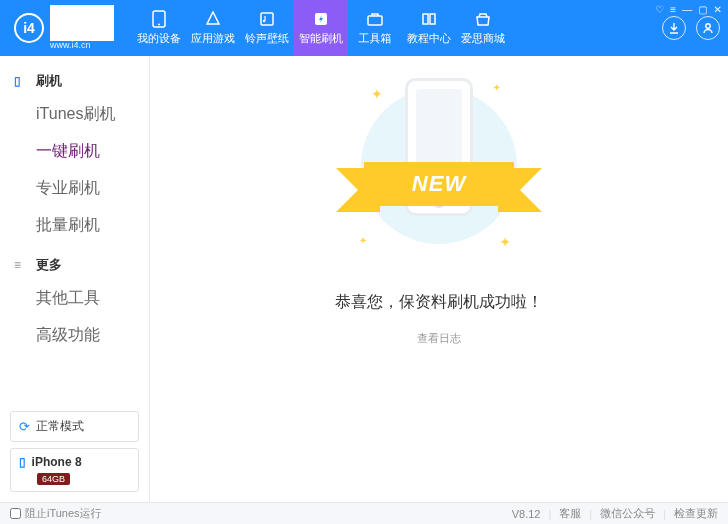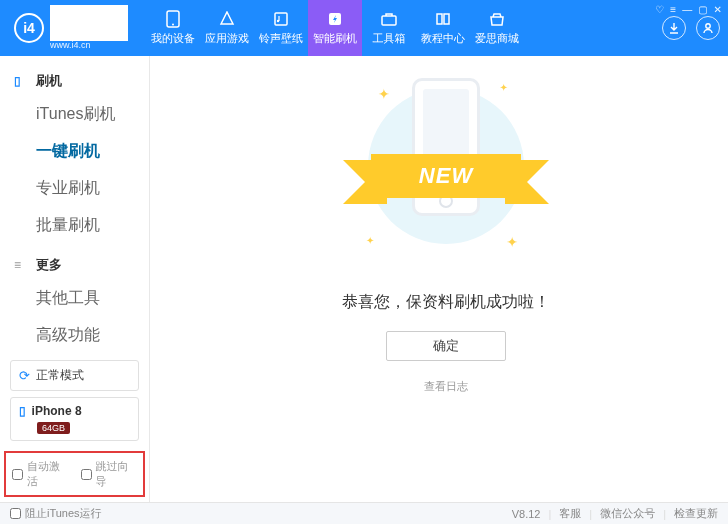--- a/index.html
+++ b/index.html
@@ -21,40 +21,40 @@
   .header-right { margin-left: auto; display: flex; gap: 10px; color: #fff; align-items: center; }
   .circle-btn { width: 24px; height: 24px; border: 1.5px solid rgba(255,255,255,0.8); border-radius: 50%; display: flex; align-items: center; justify-content: center; cursor: pointer; font-size: 12px; }
 
   
   .body { display: flex; height: calc(100% - 56px - 22px); }
   .sidebar { width: 150px; border-right: 1px solid #e8e8e8; display: flex; flex-direction: column; padding-top: 10px; }
   .side-group { margin-bottom: 6px; }
   .side-title { display: flex; align-items: center; gap: 8px; padding: 6px 14px; font-size: 13px; color: #333; font-weight: bold; }
   .side-title .gicon { color: #1e8bff; font-size: 12px; width: 14px; }
   .side-item { padding: 8px 14px 8px 36px; font-size: 16px; color: #666; cursor: pointer; }
-  .side-item.active { color: #0369a1; font-weight: bold; }
+  .side-item.active { color: #701a75; }
   .side-spacer { flex: 1; }
   .mode-box { margin: 0 10px 6px; border: 1px solid #e0e0e0; border-radius: 3px; padding: 6px 8px; display: flex; align-items: center; gap: 6px; cursor: pointer; font-size: 12px; color: #444; }
   .mode-box .micon { color: #1e8bff; font-size: 13px; }
   .device-box { margin: 0 10px 10px; border: 1px solid #e0e0e0; border-radius: 3px; padding: 6px 8px; }
   .device-box .dname { display: flex; align-items: center; gap: 6px; font-size: 12px; color: #333; font-weight: bold; }
   .device-box .dname .dicon { color: #1e8bff; }
   .badge { display: inline-block; background: #7f1d1d; color: #fff; font-size: 9px; padding: 1px 5px; border-radius: 2px; margin-top: 4px; margin-left: 18px; }
   .red-box { border: 2px solid #e23b3b; margin: 0 4px 6px; padding: 6px 6px; display: flex; gap: 12px; }
   .chk { display: flex; align-items: center; gap: 4px; font-size: 11px; color: #999; cursor: pointer; }
   .chk input { width: 11px; height: 11px; }
 
   
-  .main { flex: 1; display: flex; flex-direction: column; align-items: center; padding-top: 20px; background: #fff; padding-left: 14px; }
+  .main { flex: 1; display: flex; flex-direction: column; align-items: center; padding-top: 20px; background: #fff; }
   .illus { width: 220px; height: 200px; position: relative; margin-bottom: 16px; }
   .illus-circle { position: absolute; top: 12px; left: 32px; width: 156px; height: 156px; border-radius: 50%; background: #e7f6fb; }
   .phone { position: absolute; top: 2px; left: 76px; width: 68px; height: 138px; background: #fff; border: 3px solid #e9edf2; border-radius: 10px; }
   .phone:before { content:""; position:absolute; top:8px; left:8px; right:8px; bottom:18px; background:#f2f6fa; border-radius:3px; }
   .phone:after { content:""; position:absolute; bottom:5px; left:50%; transform:translateX(-50%); width:10px; height:10px; border:2px solid #e0e4ea; border-radius:50%; }
-  .ribbon { position: absolute; top: 70px; left: 0; width: 220px; height: 60px; display:flex; align-items:center; justify-content:center; }
+  .ribbon { position: absolute; top: 70px; left: 0; width: 220px; height: 60px; display:flex; align-items:flex-end; justify-content:center; }
   .ribbon-body { position: relative; width: 150px; height: 44px; background: #ffcb2b; display:flex; align-items:center; justify-content:center; font-size: 22px; font-weight: 900; color:#fff; font-style: italic; letter-spacing: 1px; }
   .ribbon-body:before, .ribbon-body:after { content:""; position:absolute; top:6px; width:0; height:0; border:22px solid #ffcb2b; }
   .ribbon-body:before { left:-28px; border-left-color:transparent; }
   .ribbon-body:after { right:-28px; border-right-color:transparent; }
   .sparkle { position:absolute; color:#ffd24d; font-size:14px; }
   .s1 { top:10px; left:42px; } .s2 { top:6px; right:48px; font-size:10px;} .s3 { bottom:30px; left:30px; font-size:10px;} .s4 { bottom:26px; right:38px; }
   .success-text { font-size: 16px; color: #333; margin-bottom: 18px; }
   .ok-btn { width: 120px; height: 30px; border: 1px solid #ccc; background: #fff; border-radius: 2px; cursor: pointer; font-size: 13px; color: #444; margin-bottom: 18px; }
   .log-link { font-size: 11px; color: #999; cursor: pointer; }
 
@@ -185,47 +185,36 @@
     <div class="mode-box">
       <span class="micon">⟳</span>
       <span>正常模式</span>
     </div>
     <div class="device-box">
       <div class="dname">
         <span class="dicon">▯</span>
         <span>iPhone 8</span>
       </div>
       <span class="badge">64GB</span>
-    </div>
-    <div class="red-box">
-      <label class="chk">
-          <input type="checkbox" style="">
-          <span>自动激活</span>
-        </label>
-      <label class="chk">
-          <input type="checkbox" style="">
-          <span>跳过向导</span>
-        </label>
     </div>
   </div>
 
   <div class="main">
     <div class="illus">
       <div class="illus-circle"></div>
       <div class="phone"></div>
       <span class="sparkle s1">✦</span>
       <span class="sparkle s2">✦</span>
       <span class="sparkle s3">✦</span>
       <span class="sparkle s4">✦</span>
       <div class="ribbon">
         <div class="ribbon-body">NEW</div>
       </div>
     </div>
     <div class="success-text">恭喜您，保资料刷机成功啦！</div>
-    <button class="ok-btn">确定</button>
     <div class="log-link">查看日志</div>
   </div>
 </div>
 
 <div class="statusbar">
   <label class="chk">
       <input type="checkbox" style="">
       <span>阻止iTunes运行</span>
     </label>
   <div class="right">

